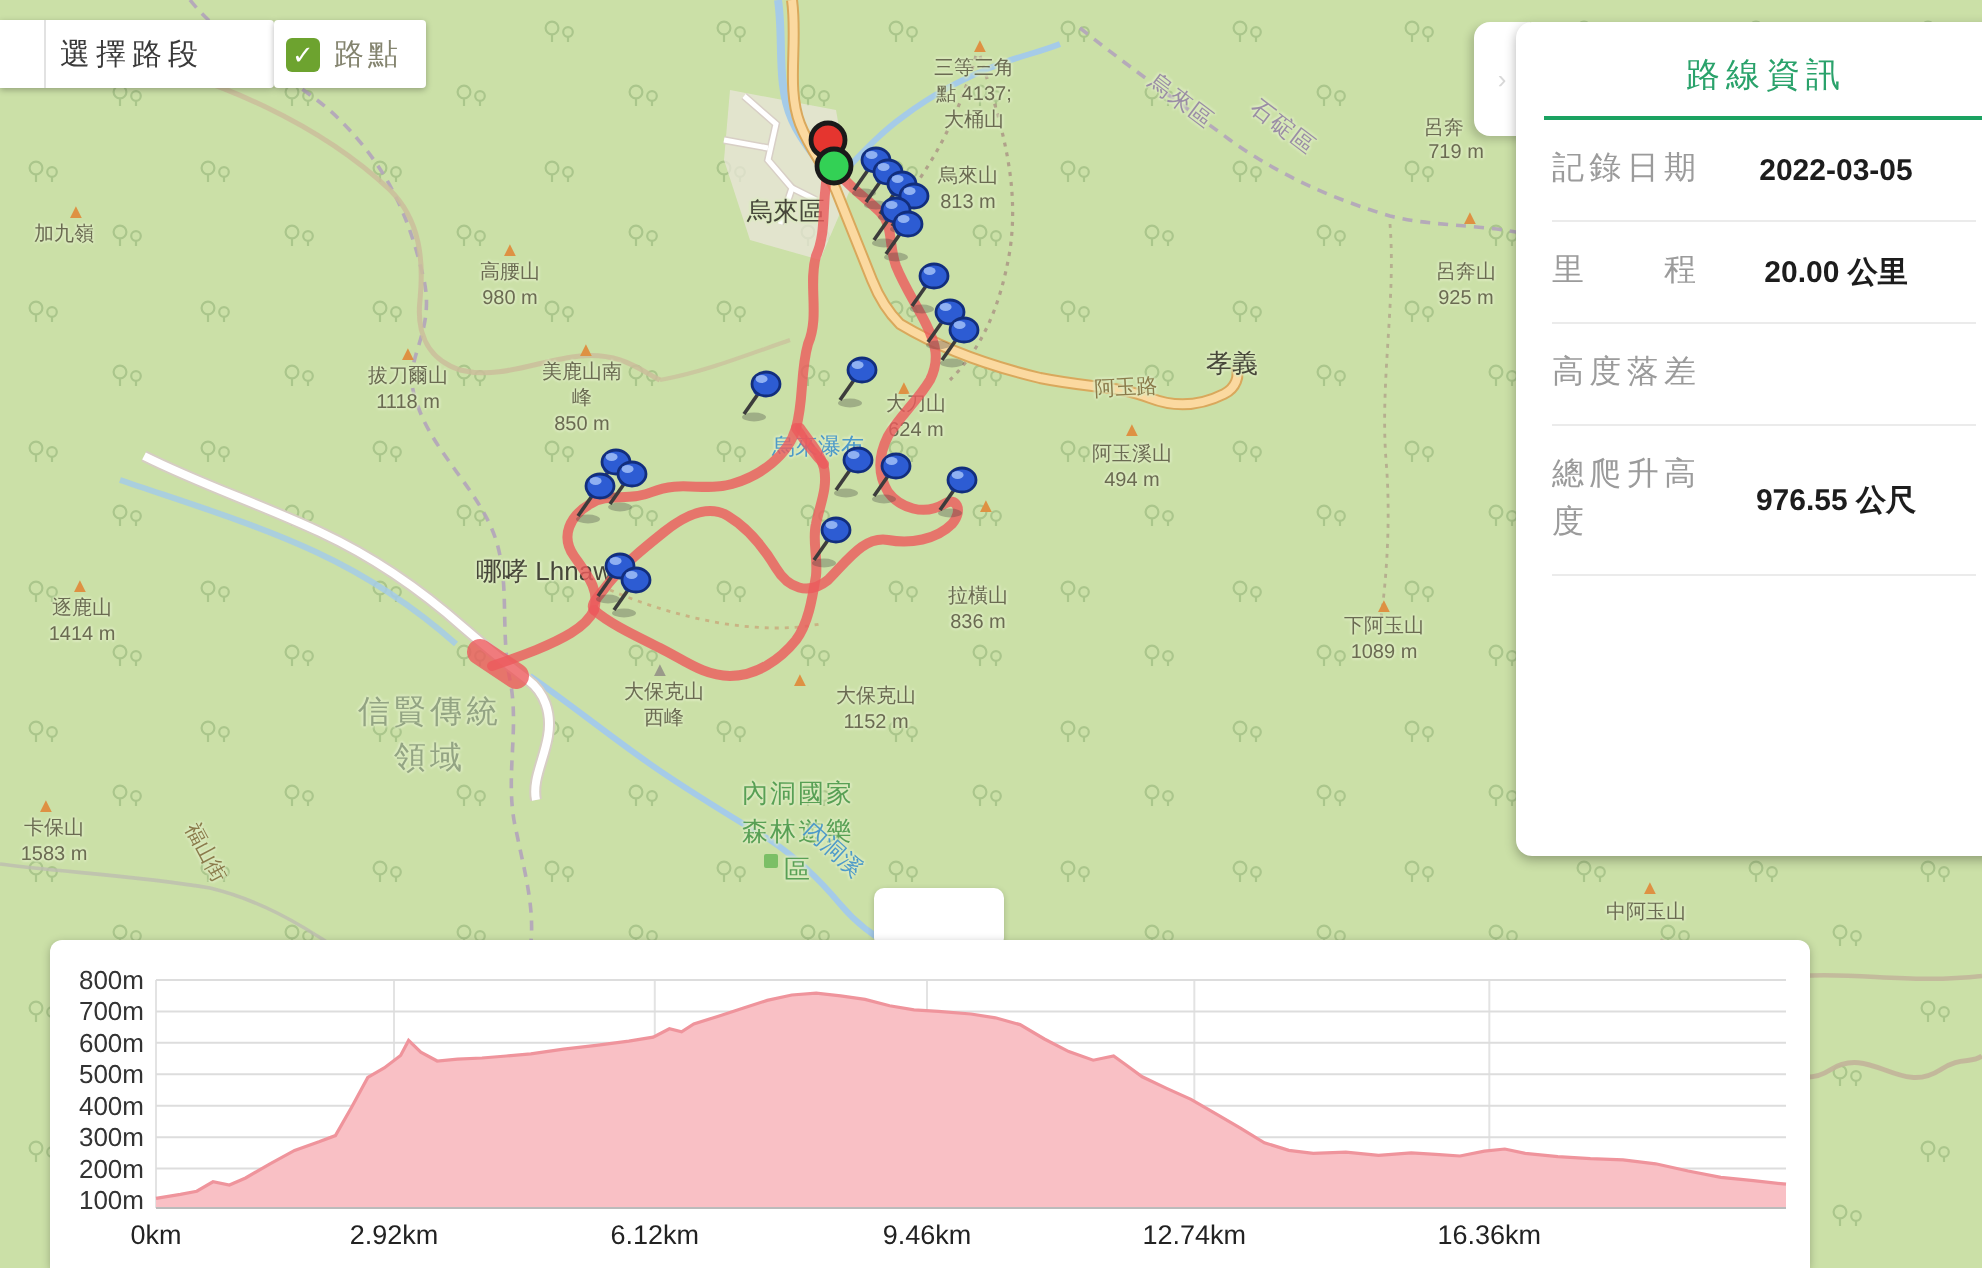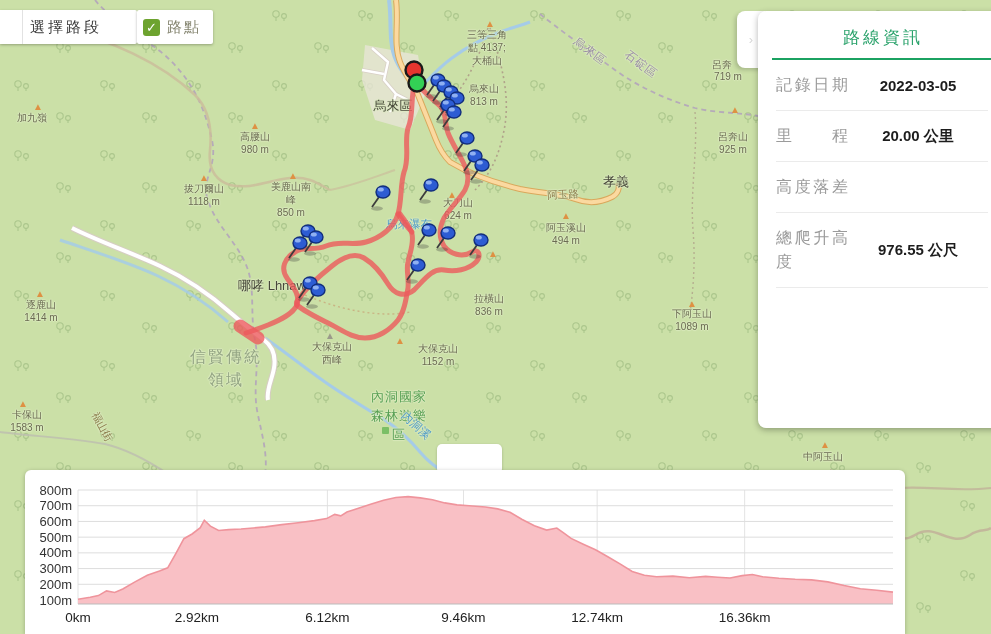--- a/index.html
+++ b/index.html
@@ -180,21 +180,21 @@
 1583 m</div>
       <div class="mlabel tri2" style="left: 330px; top: 329px; transform: translateX(-50%);">▲</div>
       <div class="mlabel peak" style="left: 332px; top: 340px; transform: translateX(-50%);">大保克山
 西峰</div>
       <div class="mlabel tri" style="left: 400px; top: 334px; transform: translateX(-50%);">▲</div>
       <div class="mlabel peak" style="left: 438px; top: 342px; transform: translateX(-50%);">大保克山
 1152 m</div>
       <div class="mlabel town" style="left: 393px; top: 98px; transform: translateX(-50%);">烏來區</div>
       <div class="mlabel town" style="left: 616px; top: 174px; transform: translateX(-50%);">孝義</div>
       <div class="mlabel town" style="left: 272px; top: 278px; transform: translateX(-50%);">哪哮 Lhnaw</div>
-      <div class="mlabel area" style="left: 226px; top: 345px; transform: translateX(-50%);">信賢傳統
+      <div class="mlabel area" style="left: 215px; top: 345px; transform: translateX(-50%);">信賢傳統
 領域</div>
       <div class="mlabel park" style="left: 399px; top: 388px; transform: translateX(-50%);">內洞國家
 森林遊樂
 區</div>
       <div class="mlabel water" style="left: 409px; top: 217px; transform: translateX(-50%);">烏來瀑布</div>
       <div class="mlabel water" style="left: 416px; top: 418px; transform: translateX(-50%) rotate(42deg);">內洞溪</div>
       <div class="mlabel road" style="left: 563px; top: 188px; transform: translateX(-50%) rotate(-3deg);">阿玉路</div>
       <div class="mlabel bound" style="left: 590px; top: 44px; transform: translateX(-50%) rotate(37deg);">烏來區</div>
       <div class="mlabel bound" style="left: 641px; top: 57px; transform: translateX(-50%) rotate(37deg);">石碇區</div>
       <div class="mlabel road" style="left: 102px; top: 420px; transform: translateX(-50%) rotate(62deg);">福山街</div>

